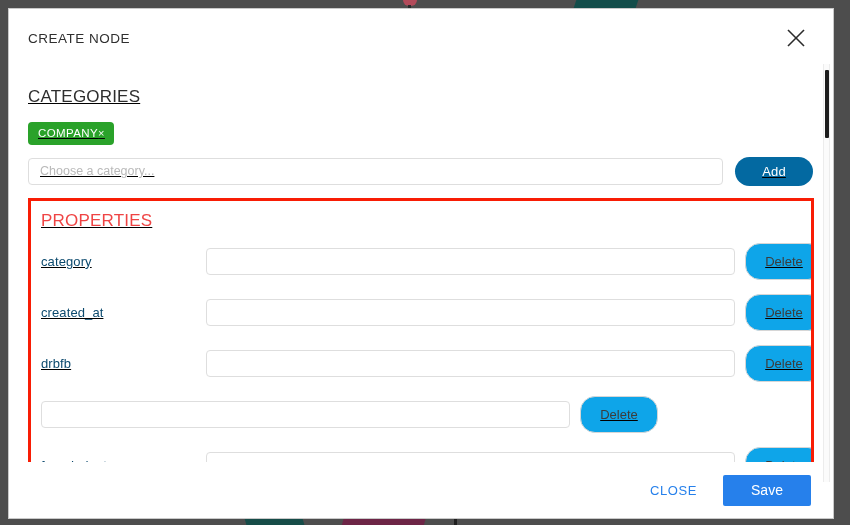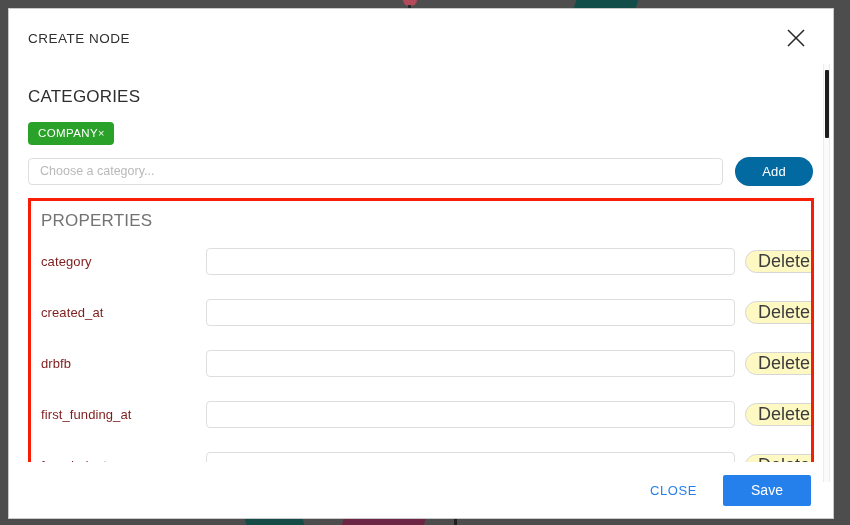--- a/index.html
+++ b/index.html
@@ -100,20 +100,21 @@
     background: none; border: none;
   }
   .close-icon-btn svg { display: block; }
 
   
   .modal-body {
     flex: 1 1 auto;
     position: relative;
     overflow: hidden;
     padding: 0 19px 0 19px;
+    text-decoration: underline;
   }
 
   .section-title {
     font-size: 17px;
     color: #2e2e2e;
     font-weight: 400;
     letter-spacing: 0.2px;
     margin-top: 20px;
   }
 
@@ -182,59 +183,59 @@
   .properties-block {
     position: relative;
     margin-top: 12px;
     border: 3px solid #f81d05;
     padding: 10px 8px 0 10px;
     height: 285px;
     overflow: hidden;
   }
   .properties-title {
     font-size: 17px;
-    color: #737373;
+    color: #ef4444;
     font-weight: 400;
     letter-spacing: 0.2px;
     margin-bottom: 5px;
   }
 
   .prop-row {
     display: flex;
     align-items: center;
     height: 51px;
   }
   .prop-label {
     flex: 0 0 165px;
     font-size: 13px;
-    color: #7f1d1d;
+    color: #0c4a6e;
     letter-spacing: 0.1px;
   }
   .prop-input {
     flex: 0 0 529px;
     height: 27px;
     border: 1px solid #dedede;
     border-radius: 4px;
     padding: 0 10px;
     font-size: 12.5px;
     font-family: "Liberation Sans", sans-serif;
     color: #333;
     outline: none;
     background: #fff;
   }
   .delete-button {
     margin-left: 10px;
     flex: 0 0 auto;
     width: 78px;
-    height: 23px;
+    height: 37px;
     border-radius: 15px;
-    background: #fef9c3;
+    background: #0ea5e9;
     border: 1px solid #d6d6d6;
     color: #3c3c3c;
-    font-size: 18px;
+    font-size: 13px;
     font-family: "Liberation Sans", sans-serif;
     cursor: pointer;
   }
 
   
   .modal-footer {
     flex: 0 0 auto;
     height: 56px;
     display: flex;
     align-items: center;
@@ -344,21 +345,20 @@
         <button class="delete-button">Delete</button>
       </div>
 
       <div class="prop-row">
         <div class="prop-label">drbfb</div>
         <input class="prop-input" type="text" style="">
         <button class="delete-button">Delete</button>
       </div>
 
       <div class="prop-row">
-        <div class="prop-label">first_funding_at</div>
         <input class="prop-input" type="text" style="">
         <button class="delete-button">Delete</button>
       </div>
 
       <div class="prop-row">
         <div class="prop-label">founded_at</div>
         <input class="prop-input" type="text" style="">
         <button class="delete-button">Delete</button>
       </div>
     </div>

